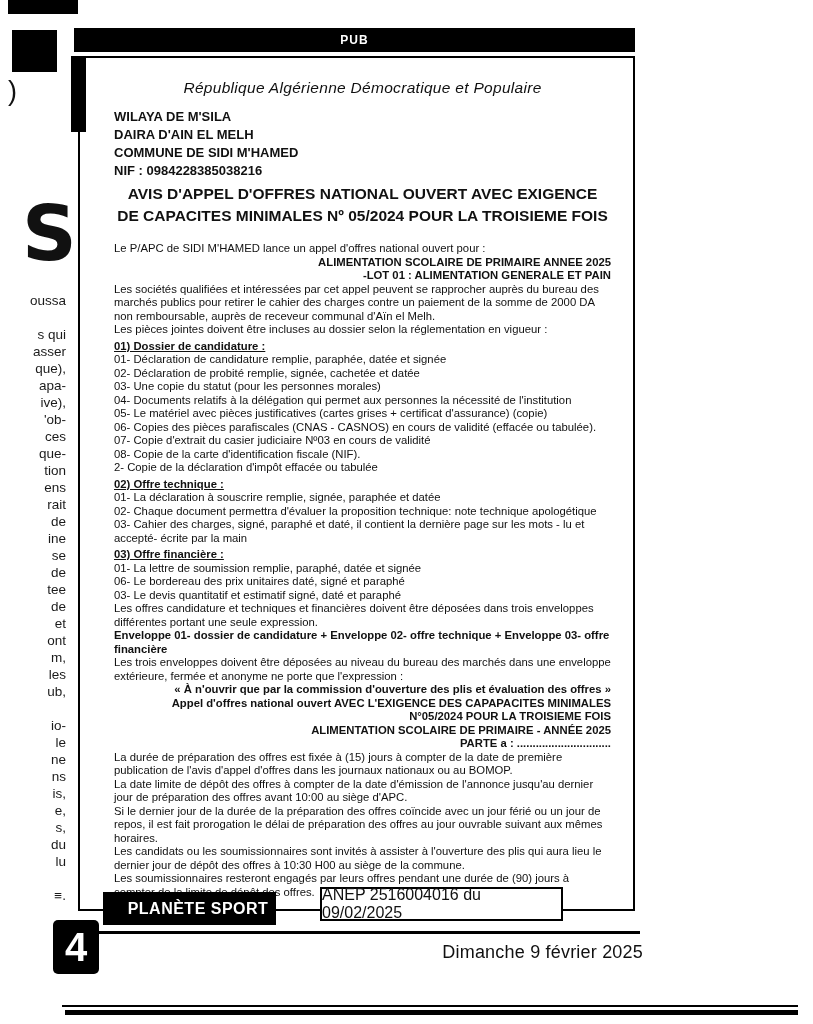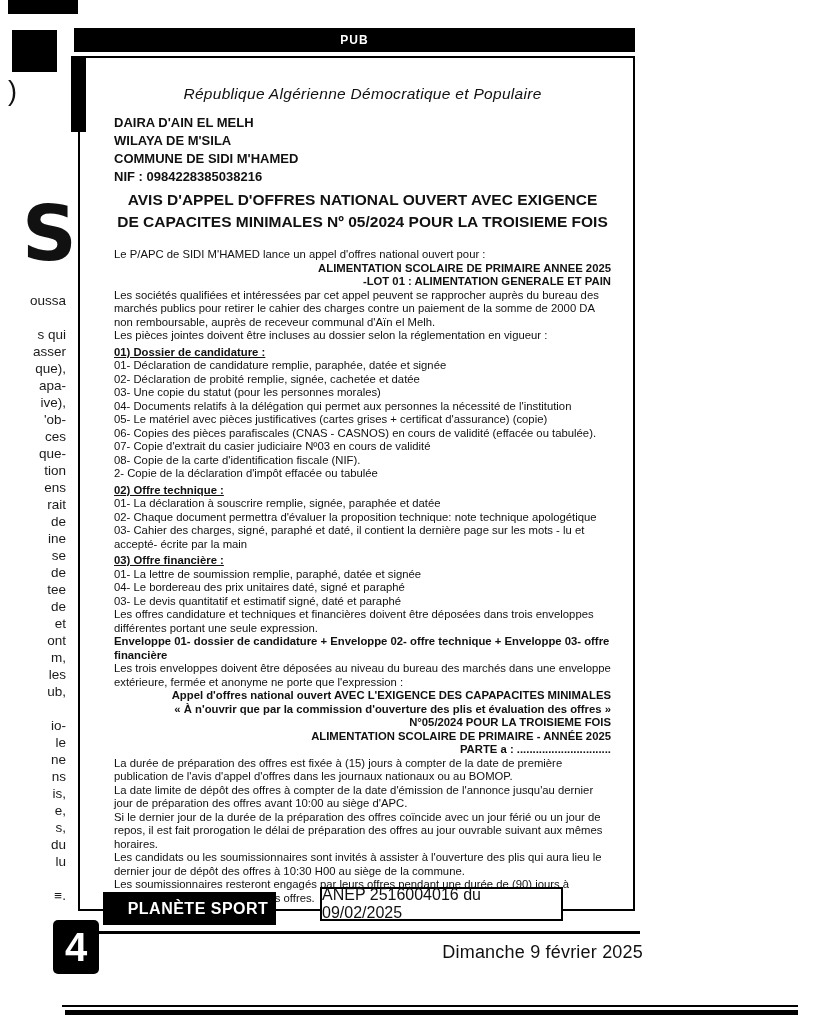--- a/index.html
+++ b/index.html
@@ -23,21 +23,21 @@
     background:#000; color:#fff; display:flex; align-items:center; justify-content:center;
     font-weight:bold; font-size:12px; letter-spacing:1px;
   }
   
   .main-box {
     position:absolute; left:78px; top:56px; width:557px; height:855px;
     border:2px solid #000; box-sizing:border-box; background:#fff;
   }
   .thick-edge { position:absolute; left:-9px; top:-2px; width:15px; height:76px; background:#000; }
   .doc { padding:7px 22px 0 34px; }
-  .republic { text-align:center; font-style:italic; font-size:15.5px; margin:20px 0 11px; letter-spacing:0.3px; }
+  .republic { text-align:center; font-style:italic; font-size:15.5px; margin:14px 0 11px; letter-spacing:0.3px; }
   .issuer   { font-weight:bold; font-size:13px; line-height:18px; }
   .title    { text-align:center; font-weight:bold; font-size:15.5px; line-height:22px; margin:3px 0 0; }
   .doc-body { margin-top:15px; font-size:11.3px; line-height:13.5px; }
   .doc-body .st-normal         { }
   .doc-body .st-bold           { font-weight:bold; }
   .doc-body .st-bold-center    { font-weight:bold; text-align:right; }
   .doc-body .st-bold-underline { font-weight:bold; text-decoration:underline; margin-top:3px; }
   
   .planete {
     position:absolute; left:103px; top:892px; width:156px; height:33px;
@@ -110,22 +110,22 @@
 
   <div class="pub-bar">
     <span>PUB</span>
   </div>
 
   <div class="main-box">
     <div class="thick-edge"></div>
     <div class="doc">
       <div class="republic">République Algérienne Démocratique et Populaire</div>
       <div class="issuer">
+          <div class="">WILAYA DE M'SILA</div>
           <div class="">DAIRA D'AIN EL MELH</div>
-          <div class="">WILAYA DE M'SILA</div>
           <div class="">COMMUNE DE SIDI M'HAMED</div>
           <div class="">NIF : 0984228385038216</div>
         </div>
       <div class="title">
           <div class="">AVIS D'APPEL D'OFFRES NATIONAL OUVERT AVEC EXIGENCE</div>
           <div class="">DE CAPACITES MINIMALES Nº 05/2024 POUR LA TROISIEME FOIS</div>
         </div>
       <div class="doc-body">
           <div class="st-normal">Le P/APC de SIDI M'HAMED lance un appel d'offres national ouvert pour :</div>
           <div class="st-bold-center">ALIMENTATION SCOLAIRE DE PRIMAIRE ANNEE 2025</div>
@@ -141,27 +141,27 @@
           <div class="st-normal">06- Copies des pièces parafiscales (CNAS - CASNOS) en cours de validité (effacée ou tabulée).</div>
           <div class="st-normal">07- Copie d'extrait du casier judiciaire Nº03 en cours de validité</div>
           <div class="st-normal">08- Copie de la carte d'identification fiscale (NIF).</div>
           <div class="st-normal">2- Copie de la déclaration d'impôt effacée ou tabulée</div>
           <div class="st-bold-underline">02) Offre technique :</div>
           <div class="st-normal">01- La déclaration à souscrire remplie, signée, paraphée et datée</div>
           <div class="st-normal">02- Chaque document permettra d'évaluer la proposition technique: note technique apologétique</div>
           <div class="st-normal">03- Cahier des charges, signé, paraphé et daté, il contient la dernière page sur les mots - lu et accepté- écrite par la main</div>
           <div class="st-bold-underline">03) Offre financière :</div>
           <div class="st-normal">01- La lettre de soumission remplie, paraphé, datée et signée</div>
-          <div class="st-normal">04- Le bordereau des prix unitaires daté, signé et paraphé</div>
+          <div class="st-normal">06- Le bordereau des prix unitaires daté, signé et paraphé</div>
           <div class="st-normal">03- Le devis quantitatif et estimatif signé, daté et paraphé</div>
           <div class="st-normal">Les offres candidature et techniques et financières doivent être déposées dans trois enveloppes différentes portant une seule expression.</div>
           <div class="st-bold">Enveloppe 01- dossier de candidature + Enveloppe 02- offre technique + Enveloppe 03- offre financière</div>
           <div class="st-normal">Les trois enveloppes doivent être déposées au niveau du bureau des marchés dans une enveloppe extérieure, fermée et anonyme ne porte que l'expression :</div>
+          <div class="st-bold-center">« À n'ouvrir que par la commission d'ouverture des plis et évaluation des offres »</div>
           <div class="st-bold-center">Appel d'offres national ouvert AVEC L'EXIGENCE DES CAPAPACITES MINIMALES</div>
-          <div class="st-bold-center">« À n'ouvrir que par la commission d'ouverture des plis et évaluation des offres »</div>
           <div class="st-bold-center">N°05/2024 POUR LA TROISIEME FOIS</div>
           <div class="st-bold-center">ALIMENTATION SCOLAIRE DE PRIMAIRE - ANNÉE 2025</div>
           <div class="st-bold-center">PARTE a : ..............................</div>
           <div class="st-normal">La durée de préparation des offres est fixée à (15) jours à compter de la date de première publication de l'avis d'appel d'offres dans les journaux nationaux ou au BOMOP.</div>
           <div class="st-normal">La date limite de dépôt des offres à compter de la date d'émission de l'annonce jusqu'au dernier jour de préparation des offres avant 10:00 au siège d'APC.</div>
           <div class="st-normal">Si le dernier jour de la durée de la préparation des offres coïncide  avec un jour férié ou un jour de repos, il est fait prorogation le délai de préparation des offres au jour ouvrable suivant aux mêmes horaires.</div>
           <div class="st-normal">Les candidats ou les soumissionnaires sont invités à assister à l'ouverture des plis qui aura lieu le dernier jour de dépôt des offres à 10:30 H00 au siège de la commune.</div>
           <div class="st-normal">Les soumissionnaires resteront engagés par leurs offres pendant une durée de (90) jours à compter de la limite de dépôt des offres.</div>
         </div>
     </div>

